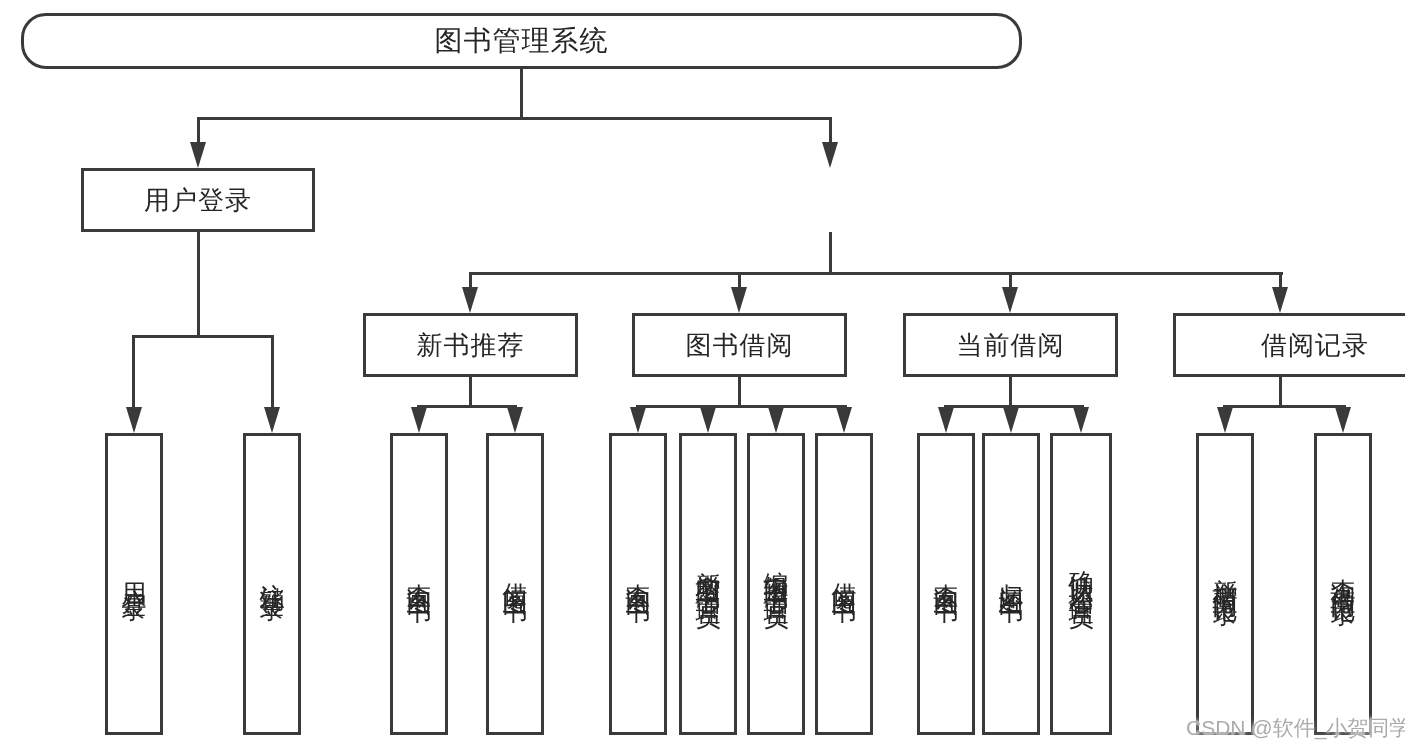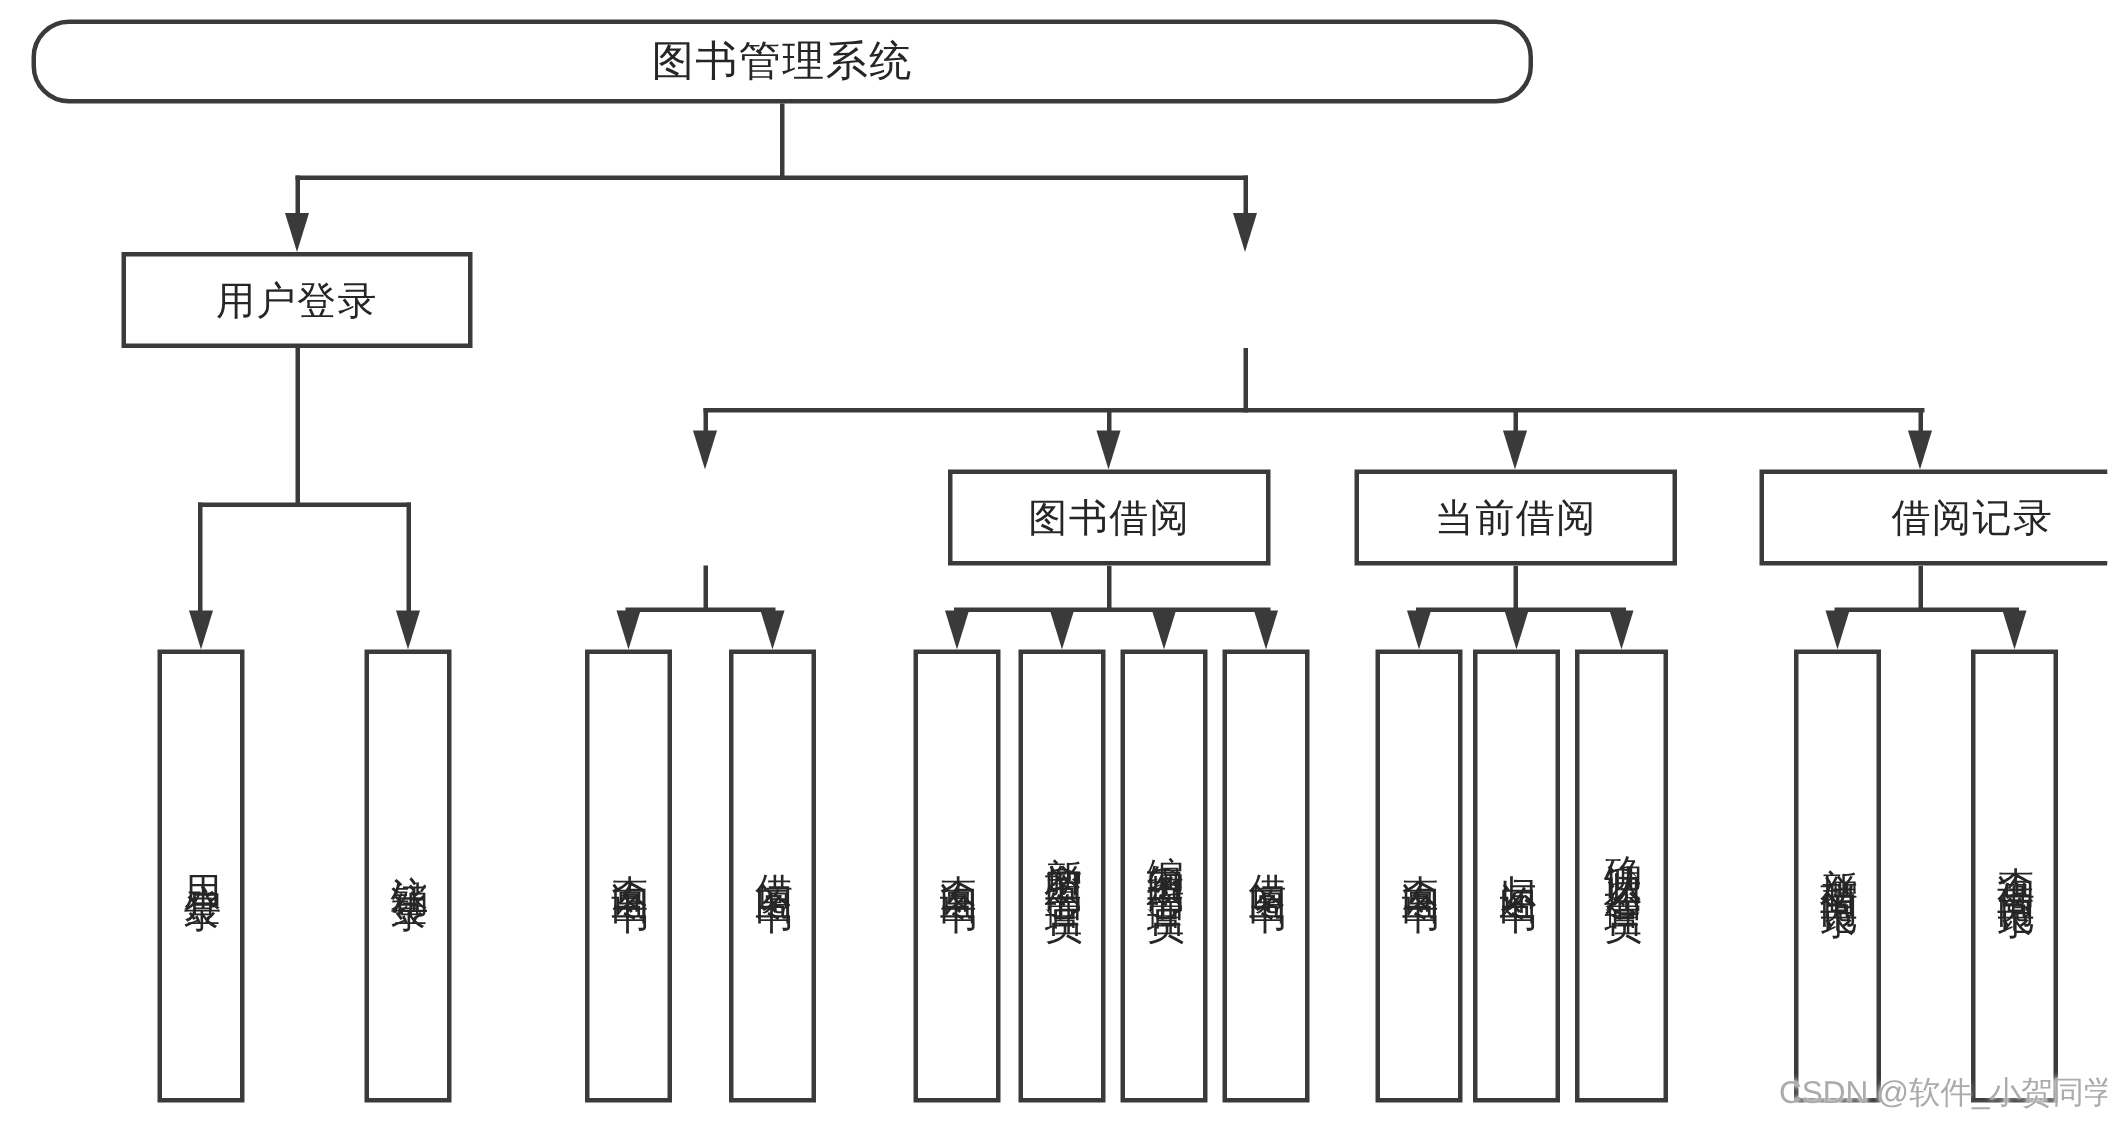--- a/index.html
+++ b/index.html
@@ -61,20 +61,21 @@
   <div class="hline" style="left:469px;top:272px;width:814px;"></div>
   <div class="vline" style="left:469px;top:272px;height:18px;"></div>
   <div class="arrow" style="left:462px;top:287px;"></div>
   <div class="vline" style="left:738px;top:272px;height:18px;"></div>
   <div class="arrow" style="left:731px;top:287px;"></div>
   <div class="vline" style="left:1009px;top:272px;height:18px;"></div>
   <div class="arrow" style="left:1002px;top:287px;"></div>
   <div class="vline" style="left:1279px;top:272px;height:18px;"></div>
   <div class="arrow" style="left:1272px;top:287px;"></div>
 
+  <div class="box" style="left:363px;top:313px;width:215px;height:64px;">新书推荐</div>
   <div class="box" style="left:903px;top:313px;width:215px;height:64px;">当前借阅</div>
   <div class="box" style="left:632px;top:313px;width:215px;height:64px;">图书借阅</div>
   <div class="box" style="left:1173px;top:313px;width:244px;height:64px;padding-left:40px;">借阅记录</div>
 
   <div class="vline" style="left:469px;top:377px;height:31px;"></div>
   <div class="hline" style="left:417px;top:405px;width:100px;"></div>
   <div class="arrow" style="left:411px;top:407px;"></div>
   <div class="arrow" style="left:507px;top:407px;"></div>
 
   <div class="vline" style="left:738px;top:377px;height:31px;"></div>

